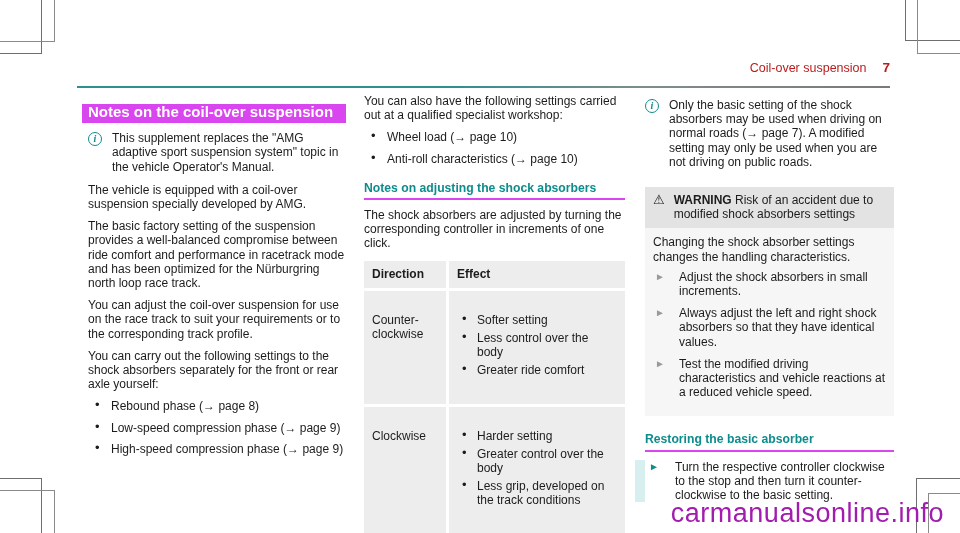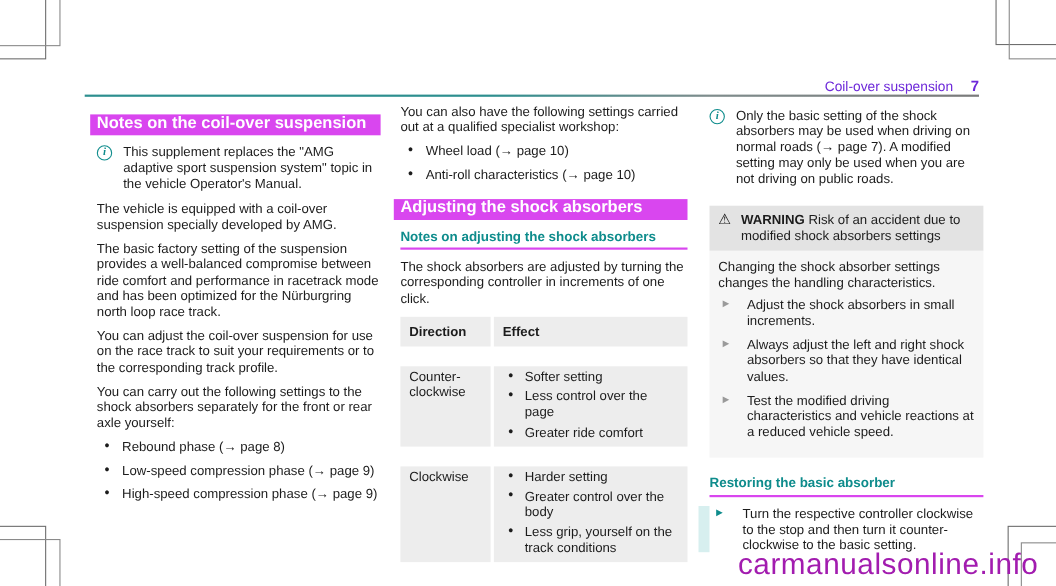--- a/index.html
+++ b/index.html
@@ -6,22 +6,22 @@
   .page{position:relative;width:960px;height:533px;background:#ffffff;overflow:hidden;
         font-family:"Liberation Sans",sans-serif;color:#1c1c1c;}
 
   
   .cmark{position:absolute;border:1px solid #8a8a8a;background:transparent;}
   .cmark.dark{border-color:#6e6e6e;}
 
   
   .top-rule{position:absolute;left:77px;top:86px;width:813px;height:2px;
             background:linear-gradient(90deg,#2d8f8f 0%,#2d8f8f 45%,#7f8c8c 70%,#7a7a7a 100%);}
-  .run-head{position:absolute;top:71px;right:70px;display:flex;align-items:baseline;gap:16px;
-            font-size:12.5px;color:#6d28d9;}
+  .run-head{position:absolute;top:60px;right:70px;display:flex;align-items:baseline;gap:16px;
+            font-size:12.5px;color:#b91c1c;}
   .run-head .pageno{font-weight:bold;font-size:13.5px;}
 
   
   .col{position:absolute;font-size:12px;line-height:14.2px;}
   .col-left{left:88px;top:104px;width:258px;}
   .col-mid{left:364px;top:94px;width:261px;}
   .col-right{left:645px;top:98px;width:249px;}
 
   p{margin:0 0 8px 0;}
   .teal-bar{background:#d946ef;color:#ffffff;font-weight:bold;font-size:15px;
@@ -34,23 +34,23 @@
   .info-icon{position:absolute;left:0;top:1px;width:12px;height:12px;border:1.4px solid #0e8c8c;
              border-radius:50%;color:#0e8c8c;display:flex;align-items:center;justify-content:center;
              font-family:"Liberation Serif",serif;font-style:italic;font-weight:bold;font-size:10px;line-height:1;}
 
   
   ul.dots{list-style:none;margin:0 0 10px 0;padding:0;}
   ul.dots li{position:relative;padding-left:23px;margin:0 0 7px 0;}
   ul.dots li::before{content:"\2022";position:absolute;left:7px;top:-1px;font-size:13px;}
 
   
-  .dtable{margin-top:10px;display:flex;flex-direction:column;gap:18px;}
+  .dtable{margin-top:10px;display:flex;flex-direction:column;gap:3px;}
   .drow{display:flex;gap:3px;}
-  .dcell{background:#ededed;padding:2px 8px;}
+  .dcell{background:#ededed;padding:22px 8px;}
   .dcell.c1{width:66px;flex:none;}
   .dcell.c2{flex:1;}
   .dcell.head{font-weight:bold;padding:6px 8px 7px 8px;}
   .dtable ul.dots{margin:0;}
   .dtable ul.dots li{padding-left:20px;margin:0 0 4px 0;}
   .dtable ul.dots li::before{left:5px;}
 
   
   .warn{margin-top:18px;margin-bottom:16px;}
   .warn-head{display:flex;gap:9px;background:#e3e3e3;padding:6px 8px 7px 8px;}
@@ -109,47 +109,46 @@
     </ul>
   </div>
 
   <div class="col col-mid">
     <p>You can also have the following settings carried out at a qualified specialist workshop:</p>
     <ul class="dots" style="margin-bottom:15px;">
       <li>Wheel load (→ page 10)</li>
       <li>Anti-roll characteristics (→ page 10)</li>
     </ul>
 
-    <div class="teal-bar">Adjusting the shock absorbers</div>
     <div class="teal-sub">Notes on adjusting the shock absorbers</div>
 
     <p>The shock absorbers are adjusted by turning the corresponding controller in increments of one click.</p>
 
     <div class="dtable">
       <div class="drow">
         <div class="dcell c1 head">Direction</div>
         <div class="dcell c2 head">Effect</div>
       </div>
       <div class="drow">
         <div class="dcell c1">Counter-clockwise</div>
         <div class="dcell c2">
           <ul class="dots">
             <li>Softer setting</li>
-            <li>Less control over the page</li>
+            <li>Less control over the body</li>
             <li>Greater ride comfort</li>
           </ul>
         </div>
       </div>
       <div class="drow">
         <div class="dcell c1">Clockwise</div>
         <div class="dcell c2">
           <ul class="dots">
             <li>Harder setting</li>
             <li>Greater control over the body</li>
-            <li>Less grip, yourself on the track conditions</li>
+            <li>Less grip, developed on the track conditions</li>
           </ul>
         </div>
       </div>
     </div>
   </div>
 
   <div class="col col-right">
     <div class="note">
       <span class="info-icon">i</span>
       <span>Only the basic setting of the shock absorbers may be used when driving on normal roads (→ page 7). A modified setting may only be used when you are not driving on public roads.</span>

